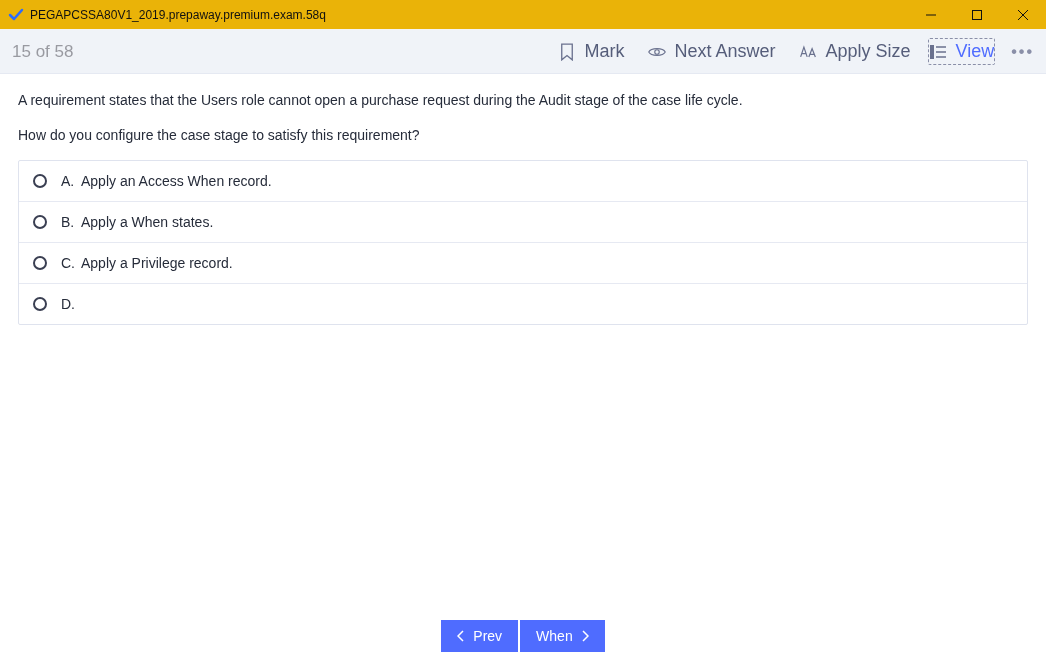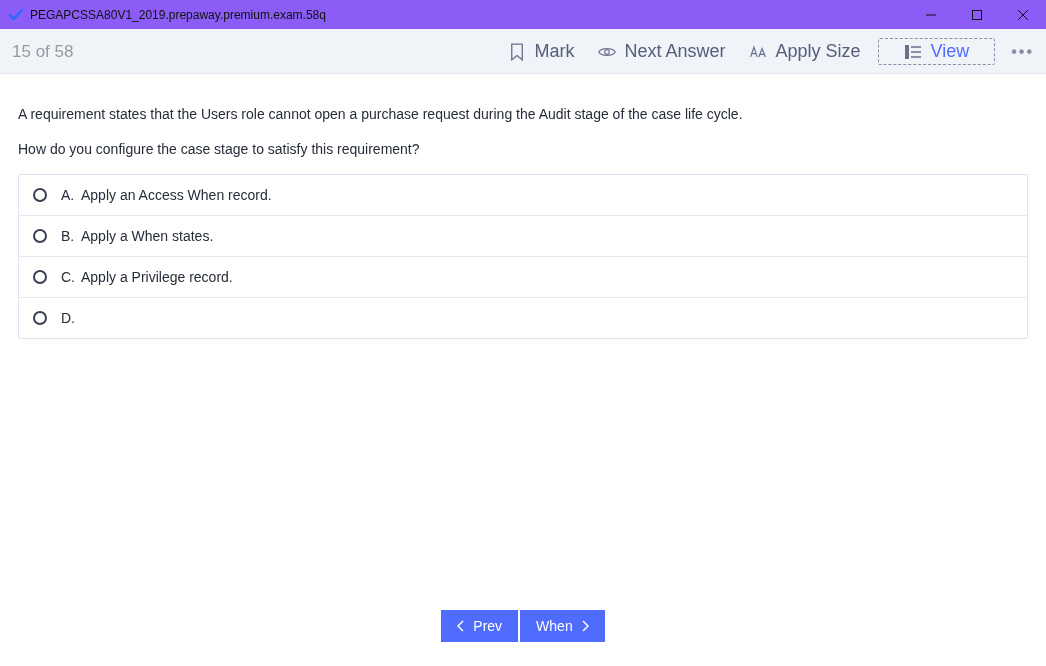--- a/index.html
+++ b/index.html
@@ -1,46 +1,46 @@
 <!DOCTYPE html>
 <html><head>
 <meta charset="utf-8">
 <style>
   * { box-sizing: border-box; margin: 0; padding: 0; }
   html, body { width: 1046px; height: 666px; font-family: "Segoe UI", Arial, sans-serif; background: #fff; overflow: hidden; }
 
   
-  .titlebar { height: 30px; display: flex; align-items: center; padding: 0 0 0 8px; background: #8b5cf6; border-bottom: 1px solid #f4f4f4; }
+  .titlebar { height: 30px; display: flex; align-items: center; padding: 0 0 0 8px; background: #eab308; border-bottom: 1px solid #f4f4f4; }
   .titlebar .app-icon { width: 16px; height: 16px; margin-right: 6px; display: inline-flex; align-items: center; justify-content: center; }
   .titlebar .title { font-size: 12px; color: #111; flex: 0 0 auto; }
   .titlebar .spacer { flex: 1 1 auto; }
   .win-btn { width: 46px; height: 30px; display: inline-flex; align-items: center; justify-content: center; color: #111; }
   .win-btn svg { width: 10px; height: 10px; }
 
   
   .toolbar { height: 44px; background: #f0f3f8; display: flex; align-items: center; padding: 0 12px; border-bottom: 1px solid #e5e9f2; justify-content: space-between; }
   .progress { color: #999aa1; font-size: 17px; flex: 0 0 auto; }
   .toolbar .spacer { flex: 1 1 auto; }
   .t-item { display: inline-flex; align-items: center; color: #555d7a; font-size: 18px; margin-left: 24px; cursor: pointer; }
   .t-item .ticon { width: 18px; height: 18px; margin-right: 8px; display: inline-flex; align-items: center; justify-content: center; color: #6a718e; }
-  .t-item.view { border: 1px dashed #8a8fa8; padding: 2px 25px; border-radius: 2px; margin-left: 18px; }
+  .t-item.view { border: 1px dashed #8a8fa8; padding: 2px 0; border-radius: 2px; margin-left: 18px; }
   .t-item.view .label { color: #4f6cff; }
   .dots { margin-left: 16px; color: #8a8fa8; cursor: pointer; letter-spacing: 2px; font-weight: bold; }
 
   
-  .content { padding: 16px 18px 0 18px; margin-top: 14px; }
+  .content { padding: 16px 18px 0 18px; }
   .qtext { color: #262c3a; font-size: 14px; line-height: 1.5; margin-bottom: 14px; }
   .answers { border: 1px solid #dfe3ee; border-radius: 2px; }
   .answer { display: flex; align-items: center; padding: 12px 14px; border-top: 1px solid #e6e9f2; font-size: 14px; color: #262c3a; cursor: pointer; }
   .answer:first-child { border-top: none; }
   .radio { width: 14px; height: 14px; border: 2px solid #3a3f52; border-radius: 50%; margin-right: 14px; flex: 0 0 auto; }
   .answer .letter { width: 20px; flex: 0 0 auto; }
 
   
-  .nav { position: absolute; left: 0; right: 0; bottom: 24px; display: flex; justify-content: center; gap: 2px; }
+  .nav { position: absolute; left: 0; right: 0; bottom: 14px; display: flex; justify-content: center; gap: 2px; }
   .nav-btn { background: #4f6cff; color: #fff; font-size: 14px; padding: 8px 16px; display: inline-flex; align-items: center; gap: 8px; cursor: pointer; }
   .nav-btn .chev { display: inline-flex; }
 </style>
 </head>
 <body>
 
 <div class="titlebar">
   <span class="app-icon">
     <svg viewBox="0 0 16 16">
         <path d="M2 8 L6 12 L14 3" stroke="#2b6cff" stroke-width="2.5" fill="none" stroke-linecap="round" stroke-linejoin="round"></path>

